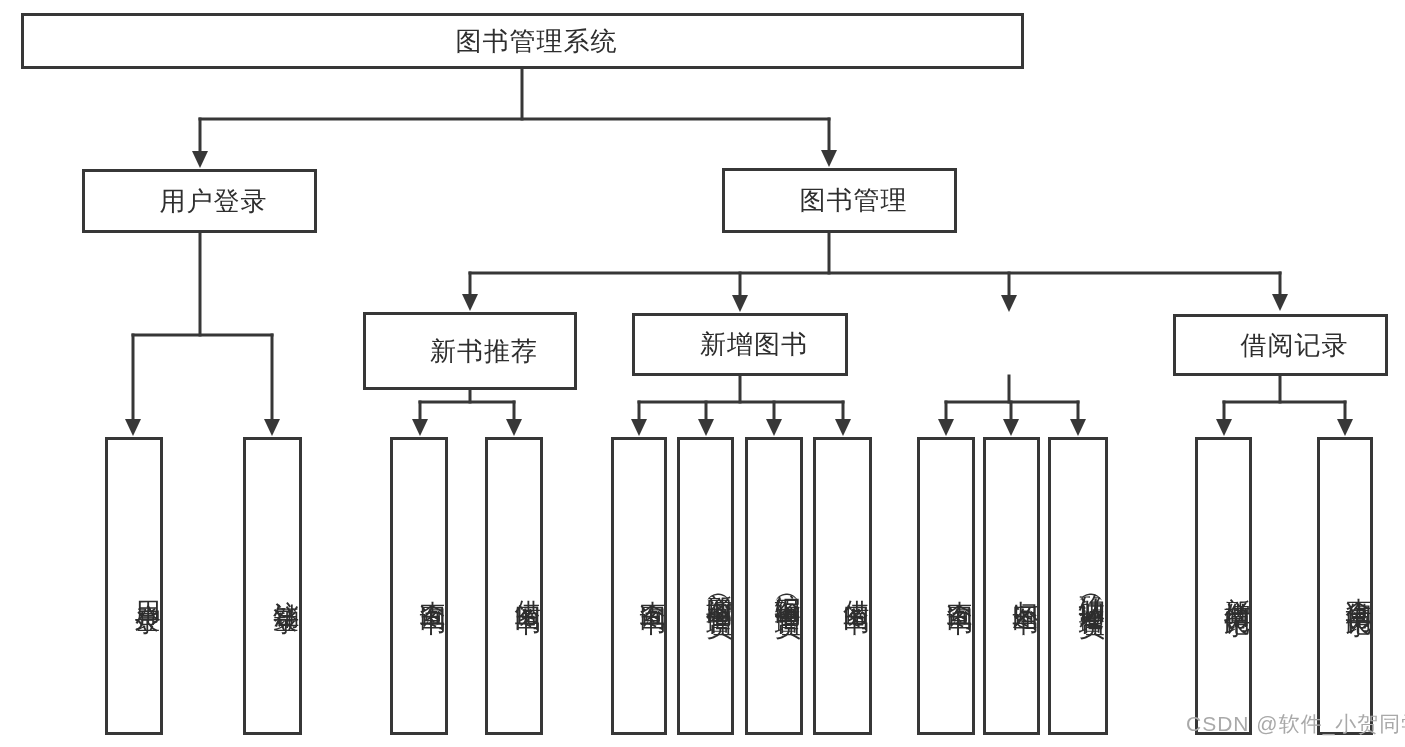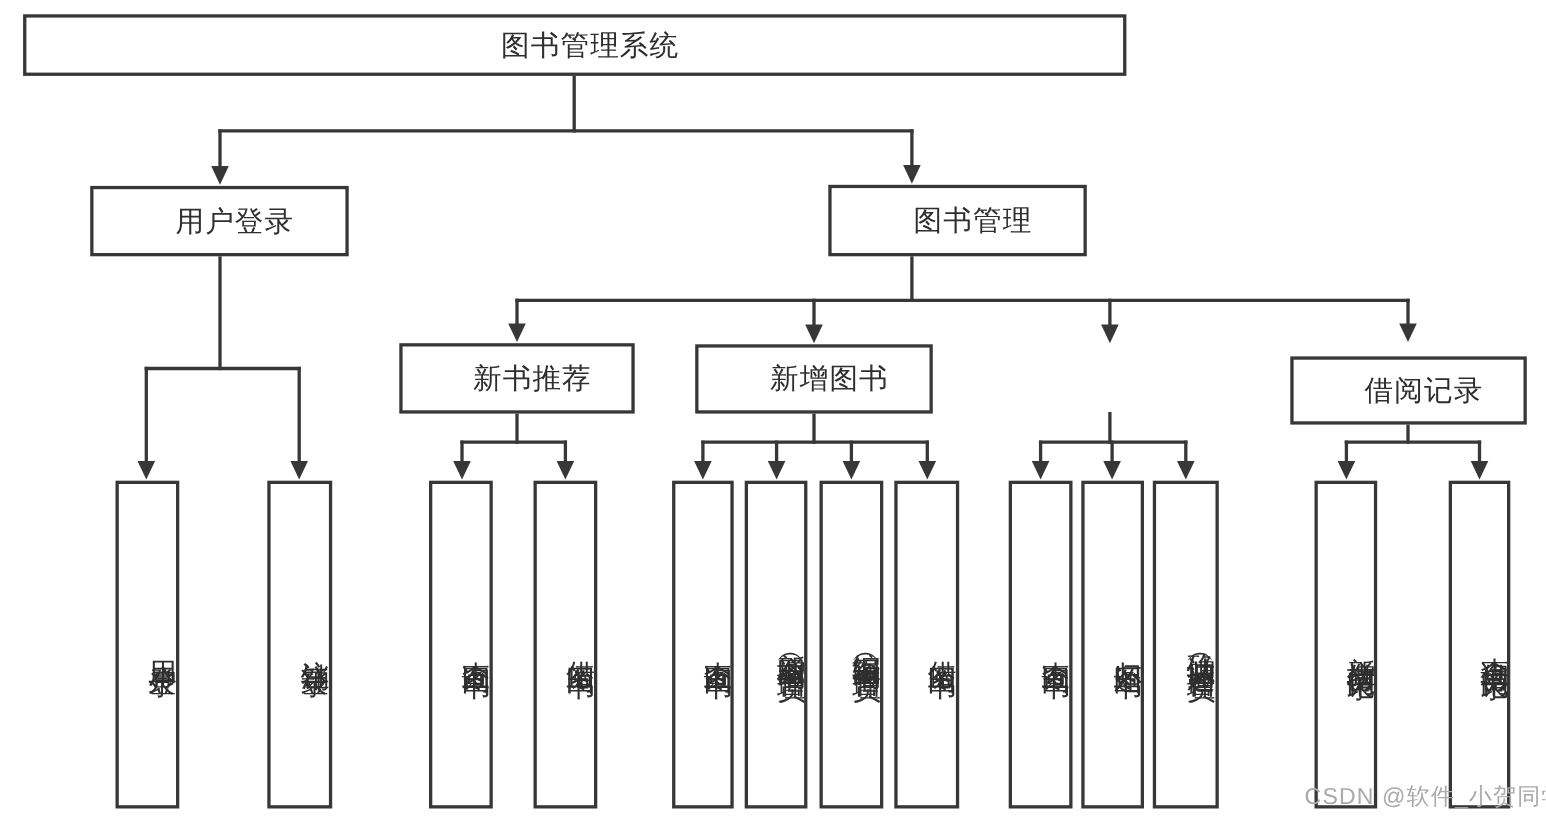--- a/index.html
+++ b/index.html
@@ -124,31 +124,31 @@
     <polygon points="1337,419 1353,419 1345,436" fill="#373737" stroke="none"></polygon>
   </svg>
 
   <div class="box" style="left:21px; top:13px; width:1003px; height:56px;">
     <span class="h-label">图书管理系统</span>
   </div>
 
   <div class="box" style="left:82px; top:169px; width:235px; height:64px;">
     <span class="h-label">用户登录</span>
   </div>
-  <div class="box" style="left:753px; top:168px; width:235px; height:65px;">
+  <div class="box" style="left:722px; top:168px; width:235px; height:65px;">
     <span class="h-label">图书管理</span>
   </div>
 
-  <div class="box" style="left:363px; top:312px; width:214px; height:64px;">
+  <div class="box" style="left:363px; top:312px; width:214px; height:78px;">
     <span class="h-label">新书推荐</span>
   </div>
   <div class="box" style="left:632px; top:313px; width:216px; height:63px;">
     <span class="h-label">新增图书</span>
   </div>
-  <div class="box" style="left:1173px; top:324px; width:215px; height:62px;">
+  <div class="box" style="left:1173px; top:314px; width:215px; height:62px;">
     <span class="h-label">借阅记录</span>
   </div>
 
   <div class="box" style="left:105px; top:437px; width:58px; height:298px;">
     <span class="v-label">用户登录</span>
   </div>
   <div class="box" style="left:243px; top:437px; width:59px; height:298px;">
     <span class="v-label">注销登录</span>
   </div>
 

